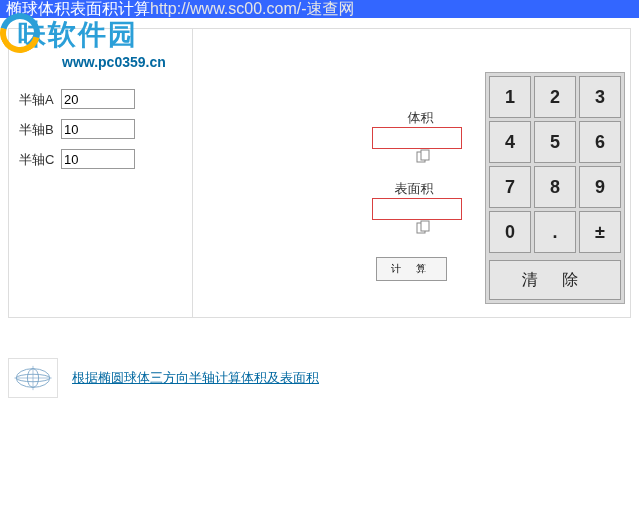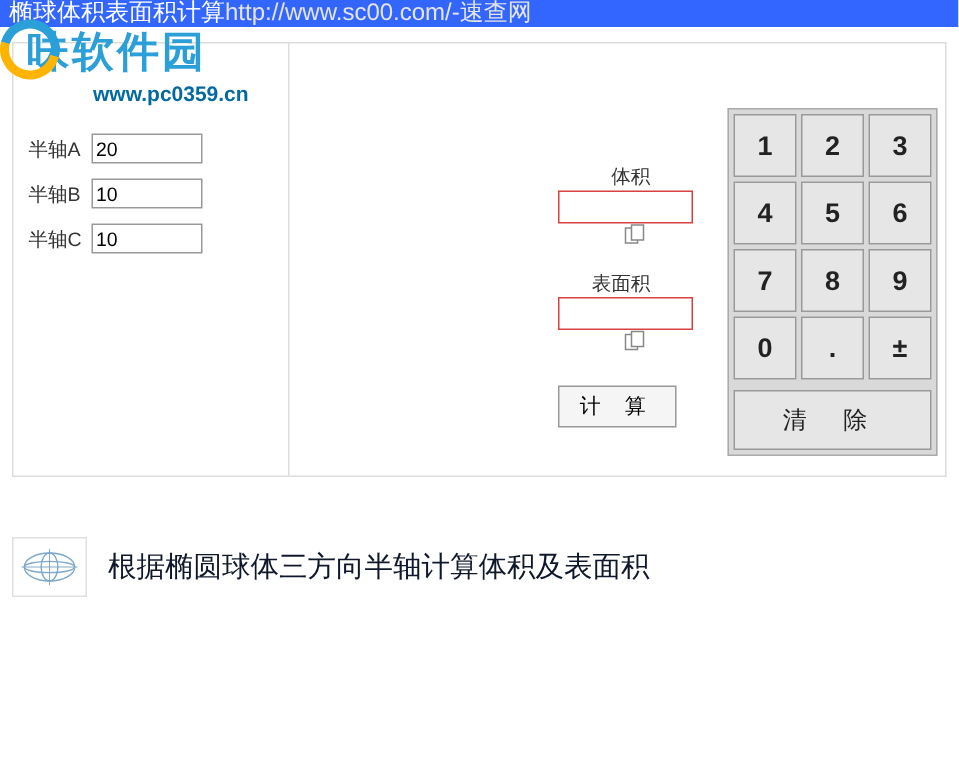--- a/index.html
+++ b/index.html
@@ -119,21 +119,21 @@
       color: #888;
       cursor: pointer;
       font-size: 14px;
     }
     .calc-btn {
       display: block;
       margin: 20px auto 0;
       padding: 4px 14px;
       background: #f5f5f5;
       border: 1px solid #999;
-      font-size: 14px;
+      font-size: 10px;
       letter-spacing: 6px;
       cursor: pointer;
     }
     
     .keypad {
       position: absolute;
       right: 14px;
       top: 72px;
       background: #d9d9d9;
       border: 1px solid #aaa;
@@ -170,21 +170,21 @@
     }
     .desc-icon {
       width: 50px;
       height: 40px;
       border: 1px solid #e0e0e0;
       display: flex;
       align-items: center;
       justify-content: center;
     }
     .desc-icon svg { width: 38px; height: 28px; }
-    .desc-text { font-size: 19px; color: #0f172a; }
+    .desc-text { font-size: 13px; color: #0369a1; text-decoration: underline; }
   </style>
 </head>
 <body>
 
 <div class="title-bar">
   <span>椭球体积表面积计算</span>
   <a href="#">http://www.sc00.com/-速查网</a>
 </div>
 
 <div class="main-area">

